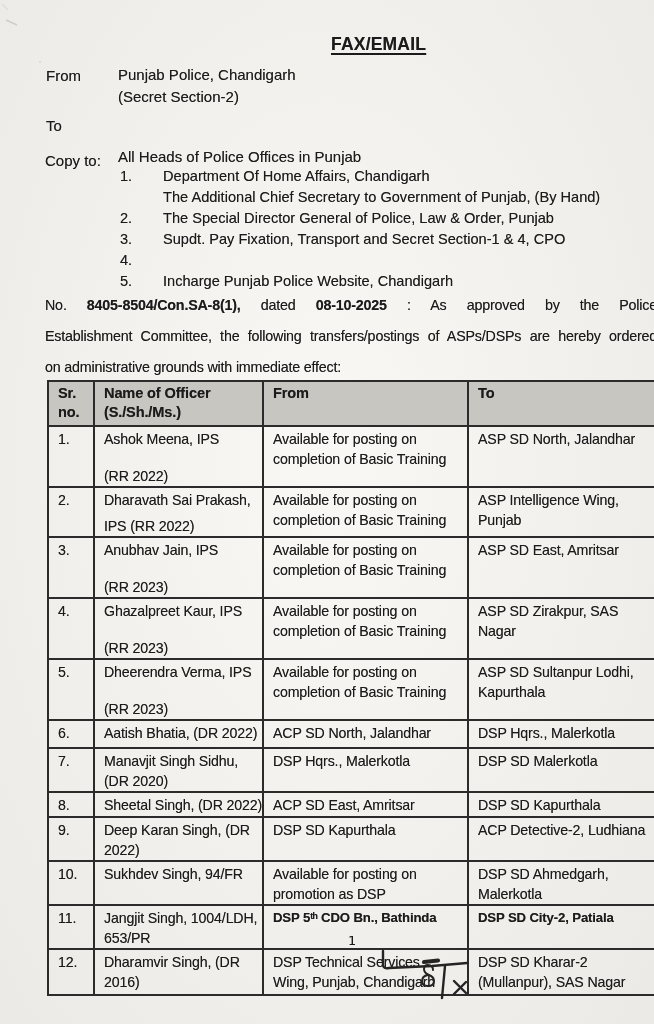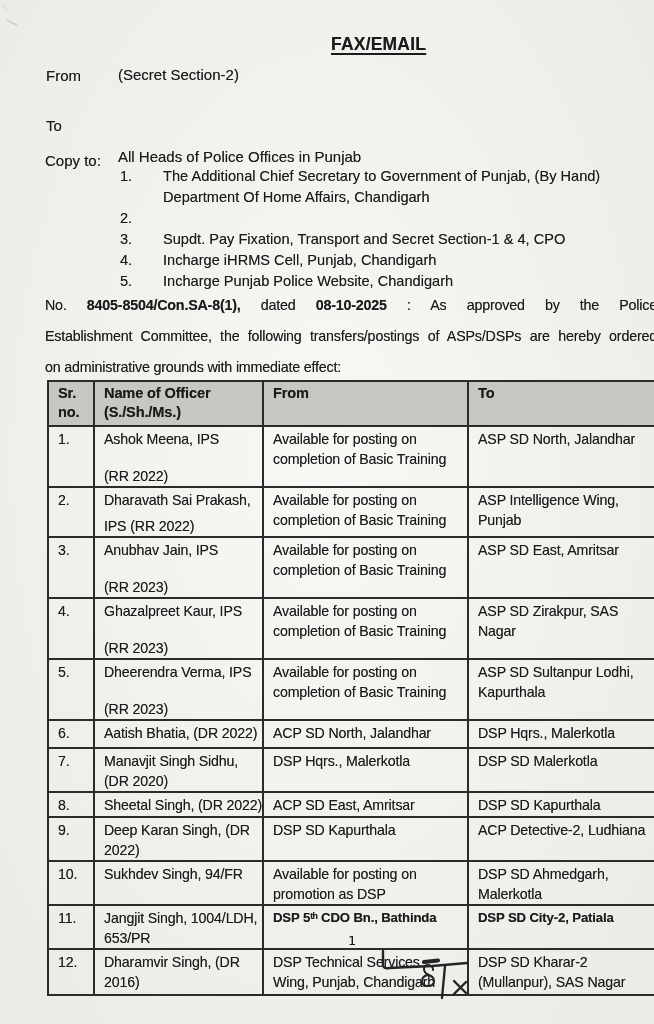--- a/index.html
+++ b/index.html
@@ -79,49 +79,50 @@
   <svg class="artifact" style="left:0;top:0;width:80px;height:80px;" viewBox="0 0 80 80">
     <path d="M6,20 L17,25" stroke="#9a978f" stroke-width="1.6" fill="none" opacity="0.7"></path>
     <path d="M2,4 L8,10" stroke="#b5b2aa" stroke-width="1.2" fill="none" opacity="0.5"></path>
     <circle cx="40" cy="62" r="1" fill="#a8a59d" opacity="0.6"></circle>
   </svg>
 
   <div class="abs title" style="left:299px; top:34px;margin-left:32px;">FAX/EMAIL</div>
 
   <div class="abs lbl" style="left:46px; top:67px;">From</div>
   <div class="abs" style="left:118px; top:64px;">
+    <div class="val-line">Punjab Police, Chandigarh</div>
     <div class="val-line">(Secret Section-2)</div>
   </div>
 
   <div class="abs lbl" style="left:46px; top:117px;">To</div>
   <div class="abs val-line" style="left:118px; top:146px;">All Heads of Police Offices in Punjab</div>
 
   <div class="abs lbl" style="left:45px; top:152px;">Copy to:</div>
   <div class="abs" style="left:120px; top:166px; width:520px;">
     <div class="copy-item">
       <div class="copy-num">1.</div>
       <div class="copy-text">
+        <div class="val2">Department Of Home Affairs, Chandigarh</div>
         <div class="val2">The Additional Chief Secretary to Government of Punjab, (By Hand)</div>
-        <div class="val2">Department Of Home Affairs, Chandigarh</div>
       </div>
     </div>
     <div class="copy-item">
       <div class="copy-num">2.</div>
+      <div class="copy-text">
+        <div class="val2">The Special Director General of Police, Law &amp; Order, Punjab</div>
+      </div>
     </div>
     <div class="copy-item">
       <div class="copy-num">3.</div>
       <div class="copy-text">
         <div class="val2">Supdt. Pay Fixation, Transport and Secret Section-1 &amp; 4, CPO</div>
       </div>
     </div>
     <div class="copy-item">
       <div class="copy-num">4.</div>
-      <div class="copy-text">
-        <div class="val2">Incharge iHRMS Cell, Punjab, Chandigarh</div>
-      </div>
     </div>
     <div class="copy-item">
       <div class="copy-num">5.</div>
       <div class="copy-text">
         <div class="val2">Incharge Punjab Police Website, Chandigarh</div>
       </div>
     </div>
   </div>
 
   <div class="abs para" style="left:45px; top:290px;">

